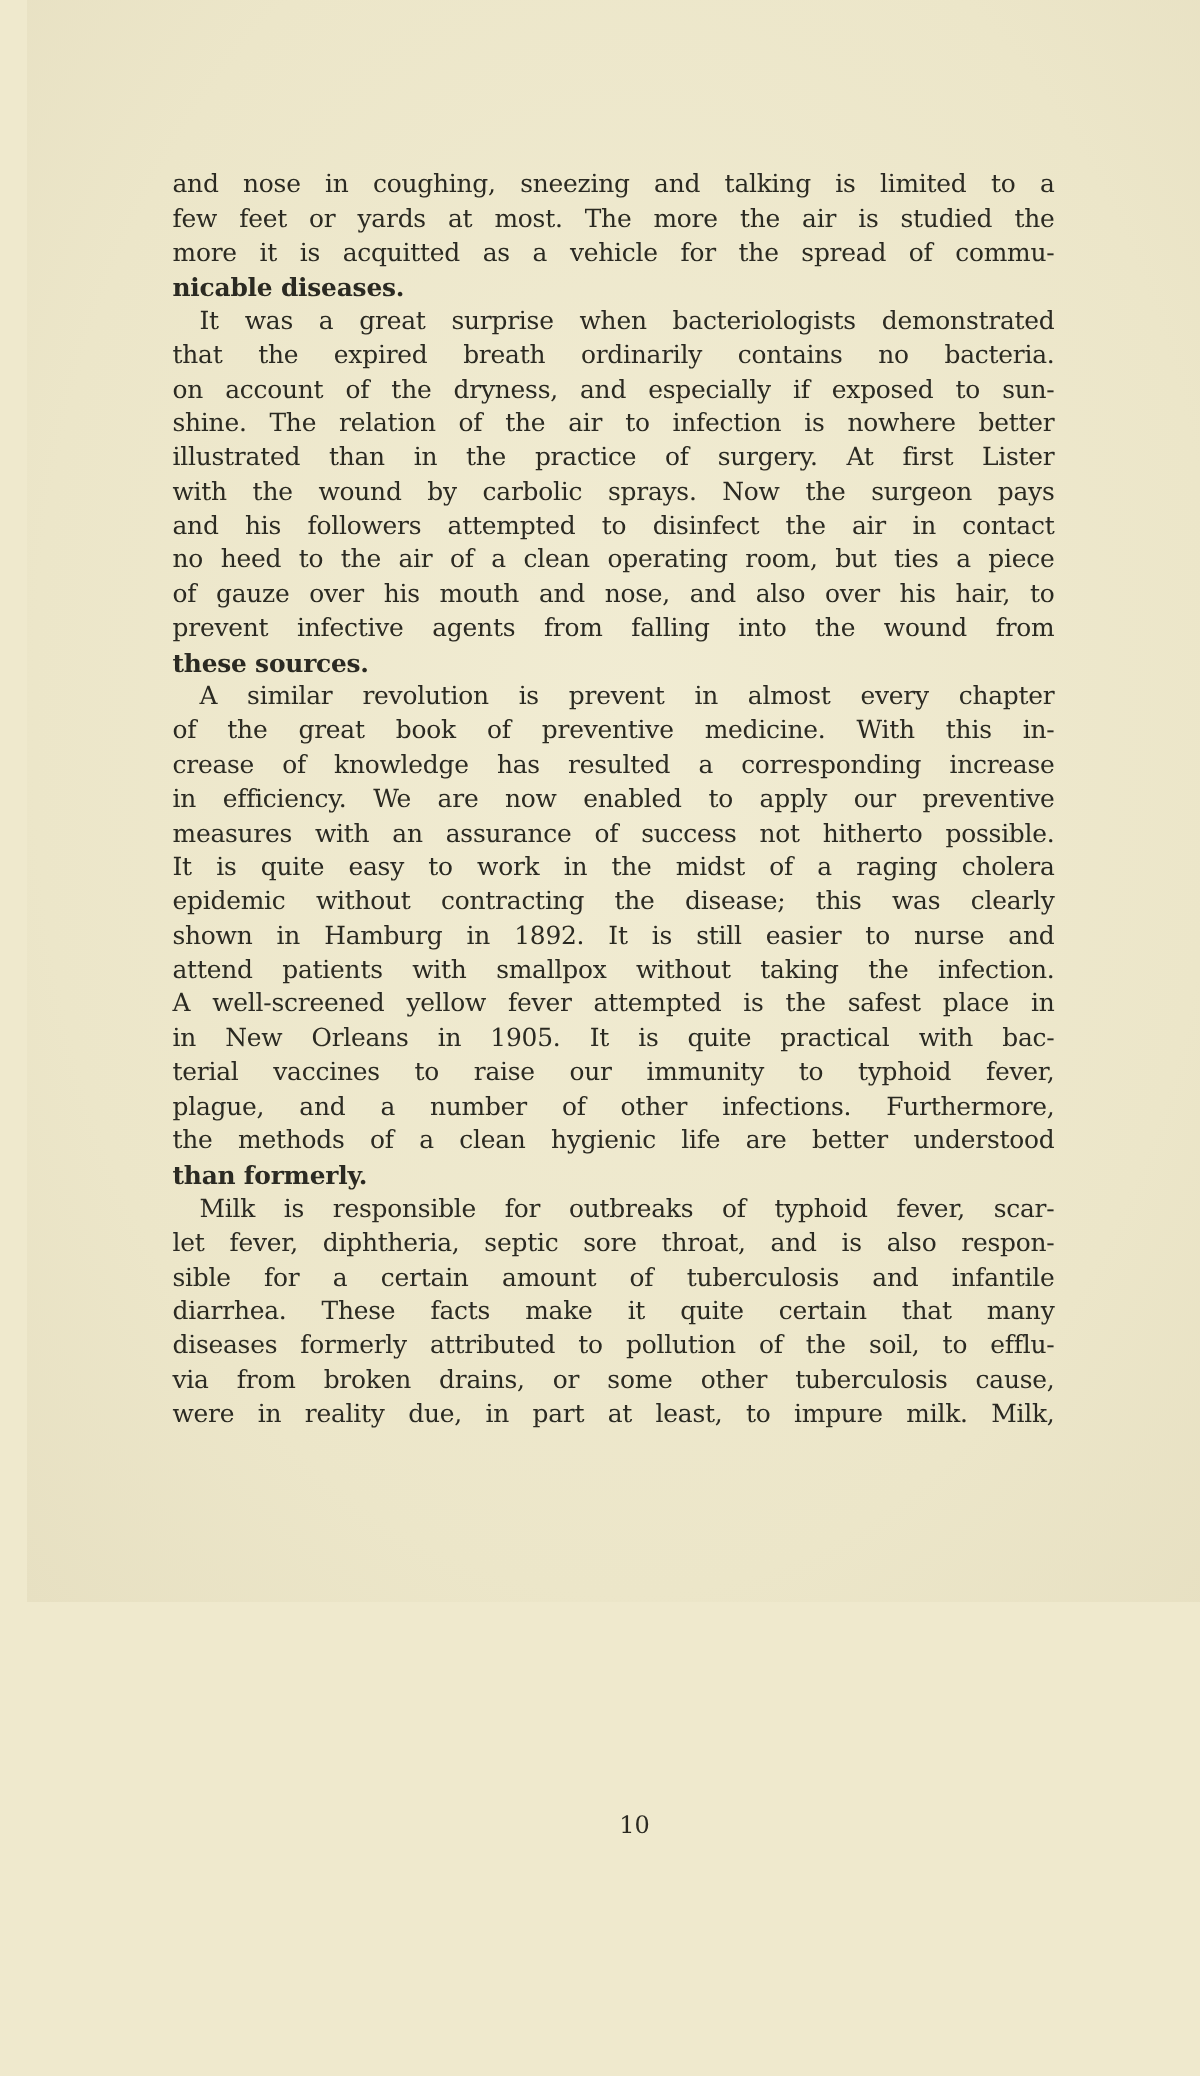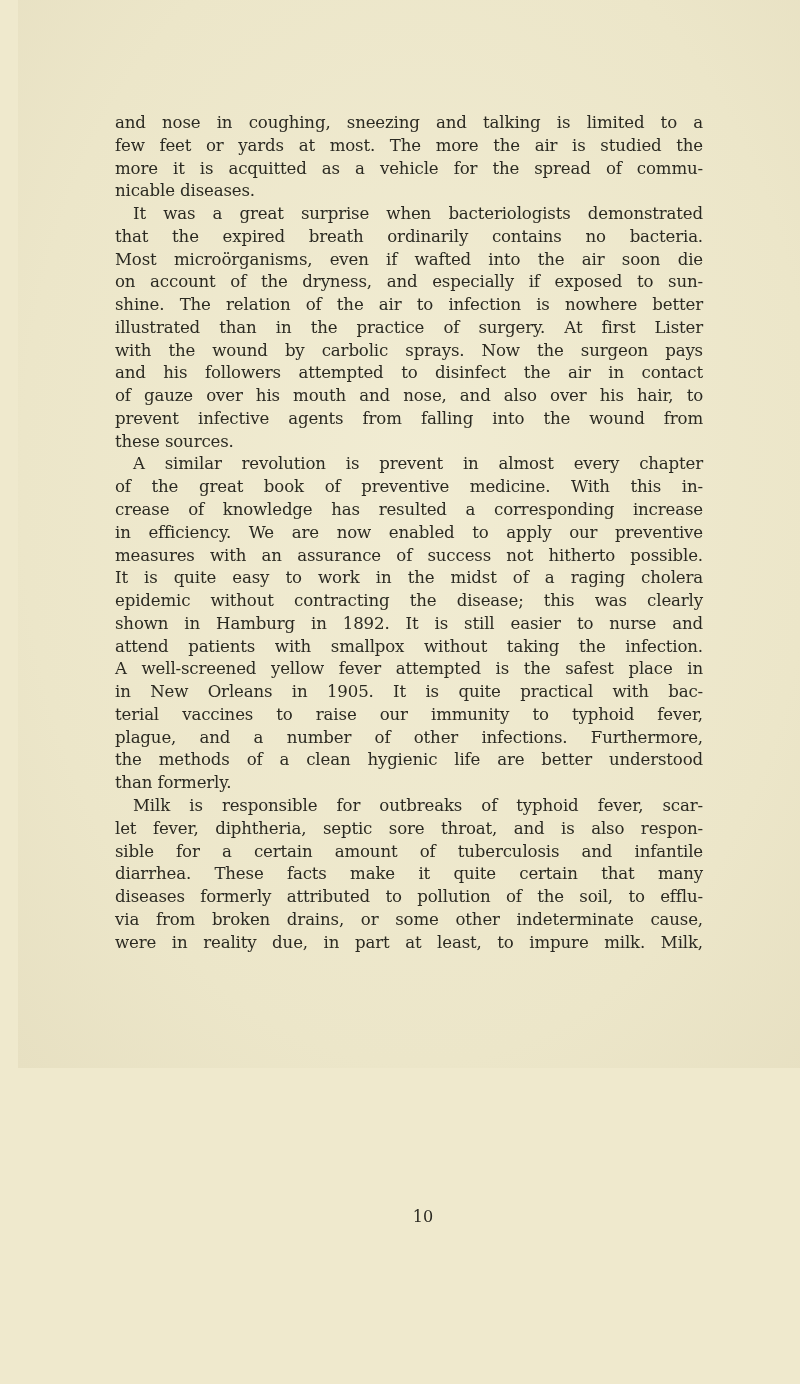--- a/index.html
+++ b/index.html
@@ -32,20 +32,21 @@
     display: block;
     height: 22.77px;
     line-height: 22.77px;
     white-space: nowrap;
     text-align: justify;
     text-align-last: justify;
     letter-spacing: -0.15px;
   }
   .line.last {
     text-align-last: left;
+    font-weight: bold;
   }
   .line.indent {
     padding-left: 18px;
   }
   .page-number {
     position: absolute;
     left: 0;
     width: 810px;
     top: 1207px;
     text-align: center;
@@ -61,26 +62,26 @@
   <div class="text-block" id="text-block">
       <div>
         <span class="line">and nose in coughing, sneezing and talking is limited to a</span>
         <span class="line">few feet or yards at most.  The more the air is studied the</span>
         <span class="line">more it is acquitted as a vehicle for the spread of commu-</span>
         <span class="line last">nicable diseases.</span>
       </div>
       <div>
         <span class="line indent">It was a great surprise when bacteriologists demonstrated</span>
         <span class="line">that the expired breath ordinarily contains no bacteria.</span>
-        <span class="line">Most microörganisms, even if wafted into the air soon die</span>
         <span class="line">on account of the dryness, and especially if exposed to sun-</span>
         <span class="line">shine.  The relation of the air to infection is nowhere better</span>
         <span class="line">illustrated than in the practice of surgery.  At first Lister</span>
         <span class="line">with the wound by carbolic sprays.  Now the surgeon pays</span>
         <span class="line">and his followers attempted to disinfect the air in contact</span>
+        <span class="line">no heed to the air of a clean operating room, but ties a piece</span>
         <span class="line">of gauze over his mouth and nose, and also over his hair, to</span>
         <span class="line">prevent infective agents from falling into the wound from</span>
         <span class="line last">these sources.</span>
       </div>
       <div>
         <span class="line indent">A similar revolution is prevent in almost every chapter</span>
         <span class="line">of the great book of preventive medicine.  With this in-</span>
         <span class="line">crease of knowledge has resulted a corresponding increase</span>
         <span class="line">in efficiency.  We are now enabled to apply our preventive</span>
         <span class="line">measures with an assurance of success not hitherto possible.</span>
@@ -94,18 +95,18 @@
         <span class="line">plague, and a number of other infections.  Furthermore,</span>
         <span class="line">the methods of a clean hygienic life are better understood</span>
         <span class="line last">than formerly.</span>
       </div>
       <div>
         <span class="line indent">Milk is responsible for outbreaks of typhoid fever, scar-</span>
         <span class="line">let fever, diphtheria, septic sore throat, and is also respon-</span>
         <span class="line">sible for a certain amount of tuberculosis and infantile</span>
         <span class="line">diarrhea.  These facts make it quite certain that many</span>
         <span class="line">diseases formerly attributed to pollution of the soil, to efflu-</span>
-        <span class="line">via from broken drains, or some other indeterminate cause,</span>
+        <span class="line">via from broken drains, or some other tuberculosis cause,</span>
         <span class="line">were in reality due, in part at least, to impure milk.  Milk,</span>
       </div>
     </div>
   <div class="page-number">10</div>
 </div>
 
 </body></html>

